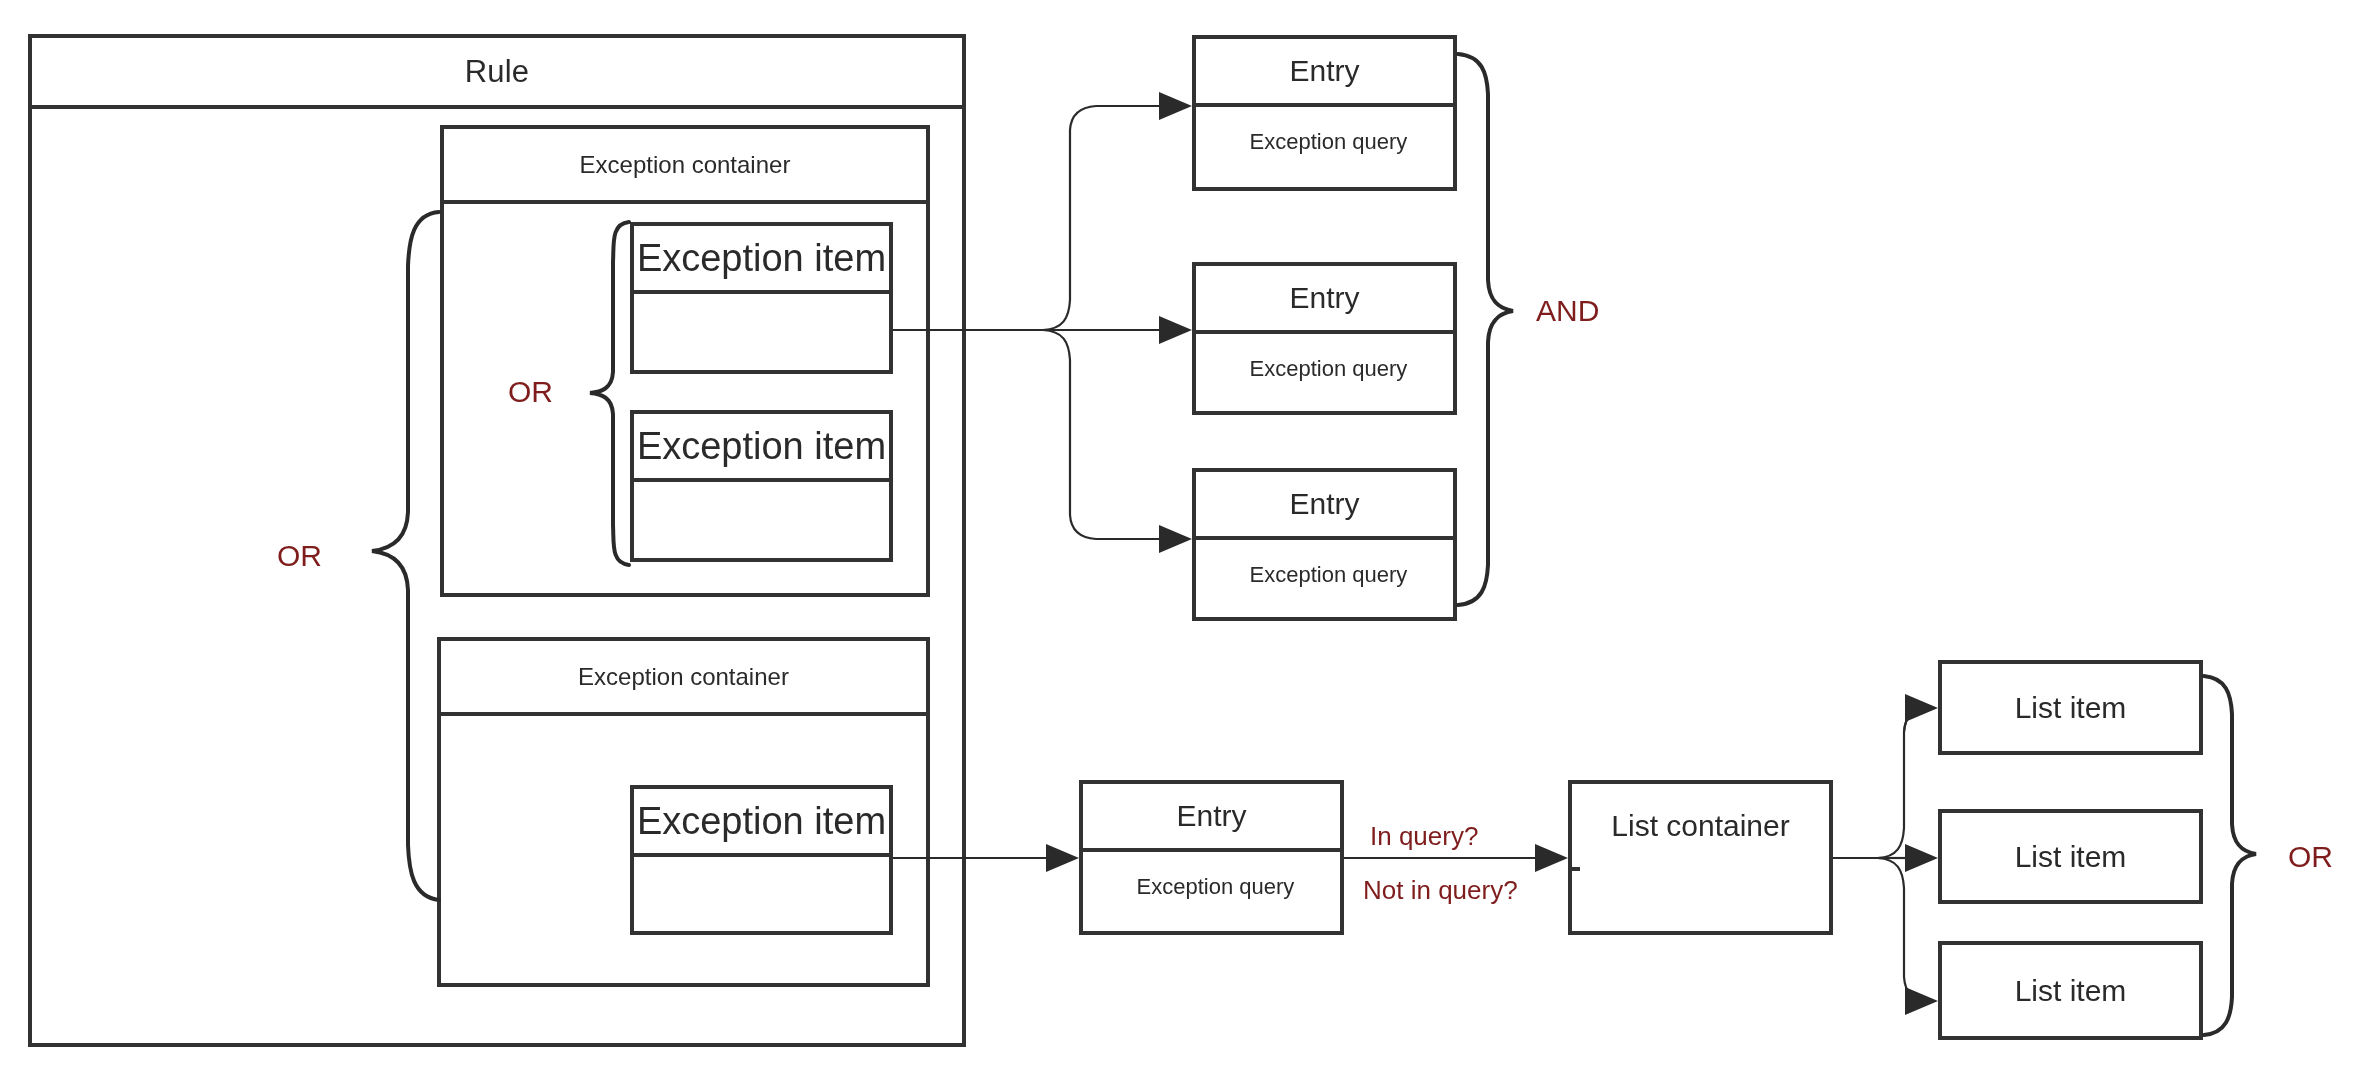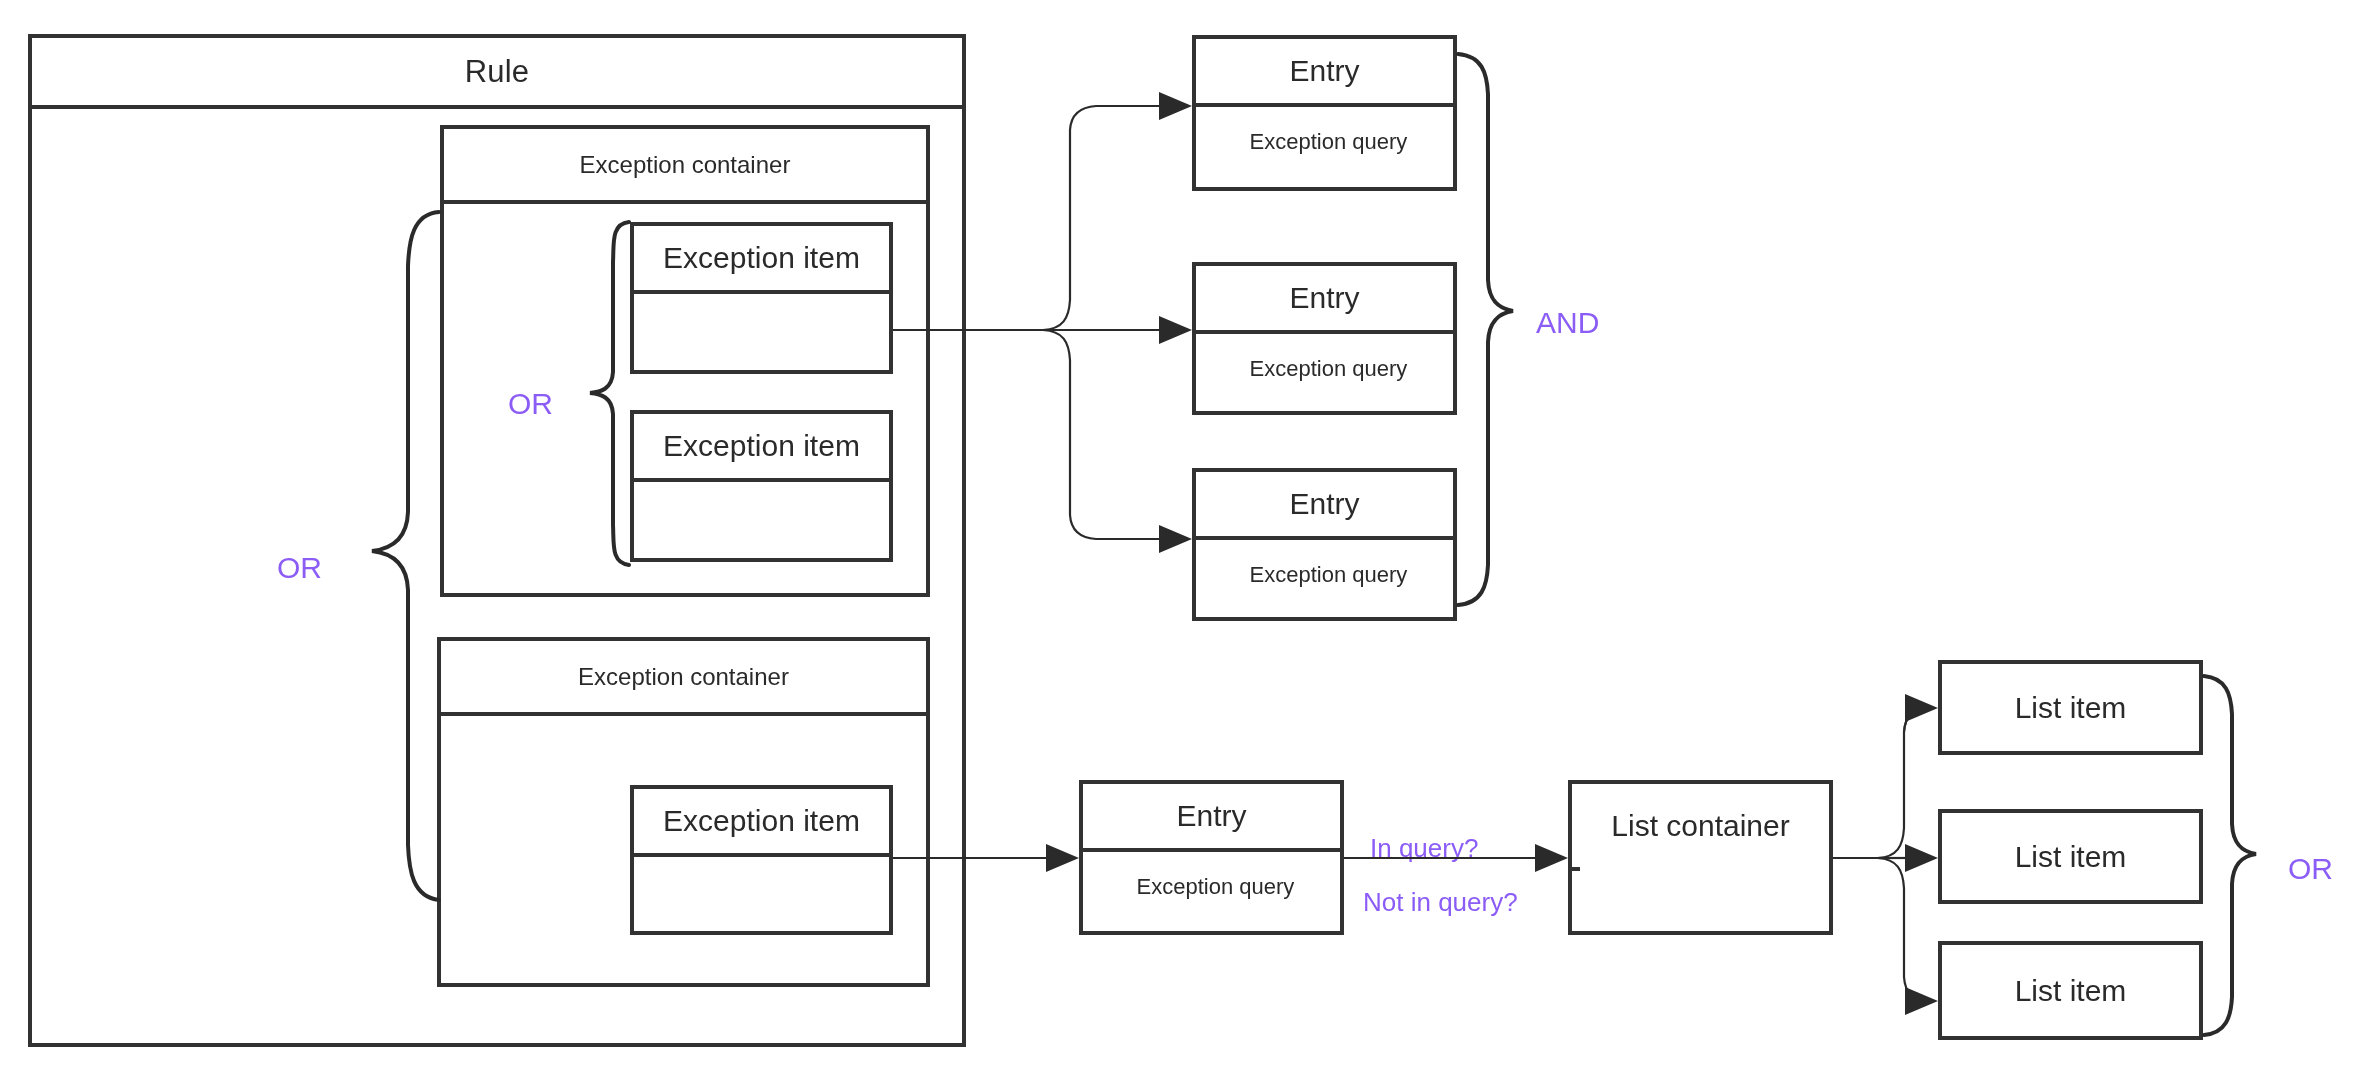--- a/index.html
+++ b/index.html
@@ -39,32 +39,31 @@
     white-space:nowrap;
   }
   .body-area{
     position:absolute;
     left:8px;right:0;bottom:0;
     background:#ffffff;
   }
   
   .t-rule{font-size:31px;font-weight:normal;letter-spacing:.2px;}
   .t-container{font-size:24px;font-weight:normal;}
-  .t-item{font-size:30px;font-weight:normal;}
+  .t-item{font-size:38px;font-weight:normal;}
   .t-entry{font-size:30px;font-weight:normal;}
   .t-query{font-size:22px;font-weight:normal;}
   .t-list{font-size:30px;font-weight:normal;}
 
   
   .lbl{
     position:absolute;
     white-space:nowrap;
     line-height:1;
-    color:#8b5cf6;
-    margin-top:12px;
+    color:#7f1d1d;
   }
   .lbl.op{font-size:30px;}
   .lbl.edge{font-size:26px;}
 
   
   svg.overlay{
     position:absolute;
     left:0;top:0;
     width:2359px;
     height:1078px;

